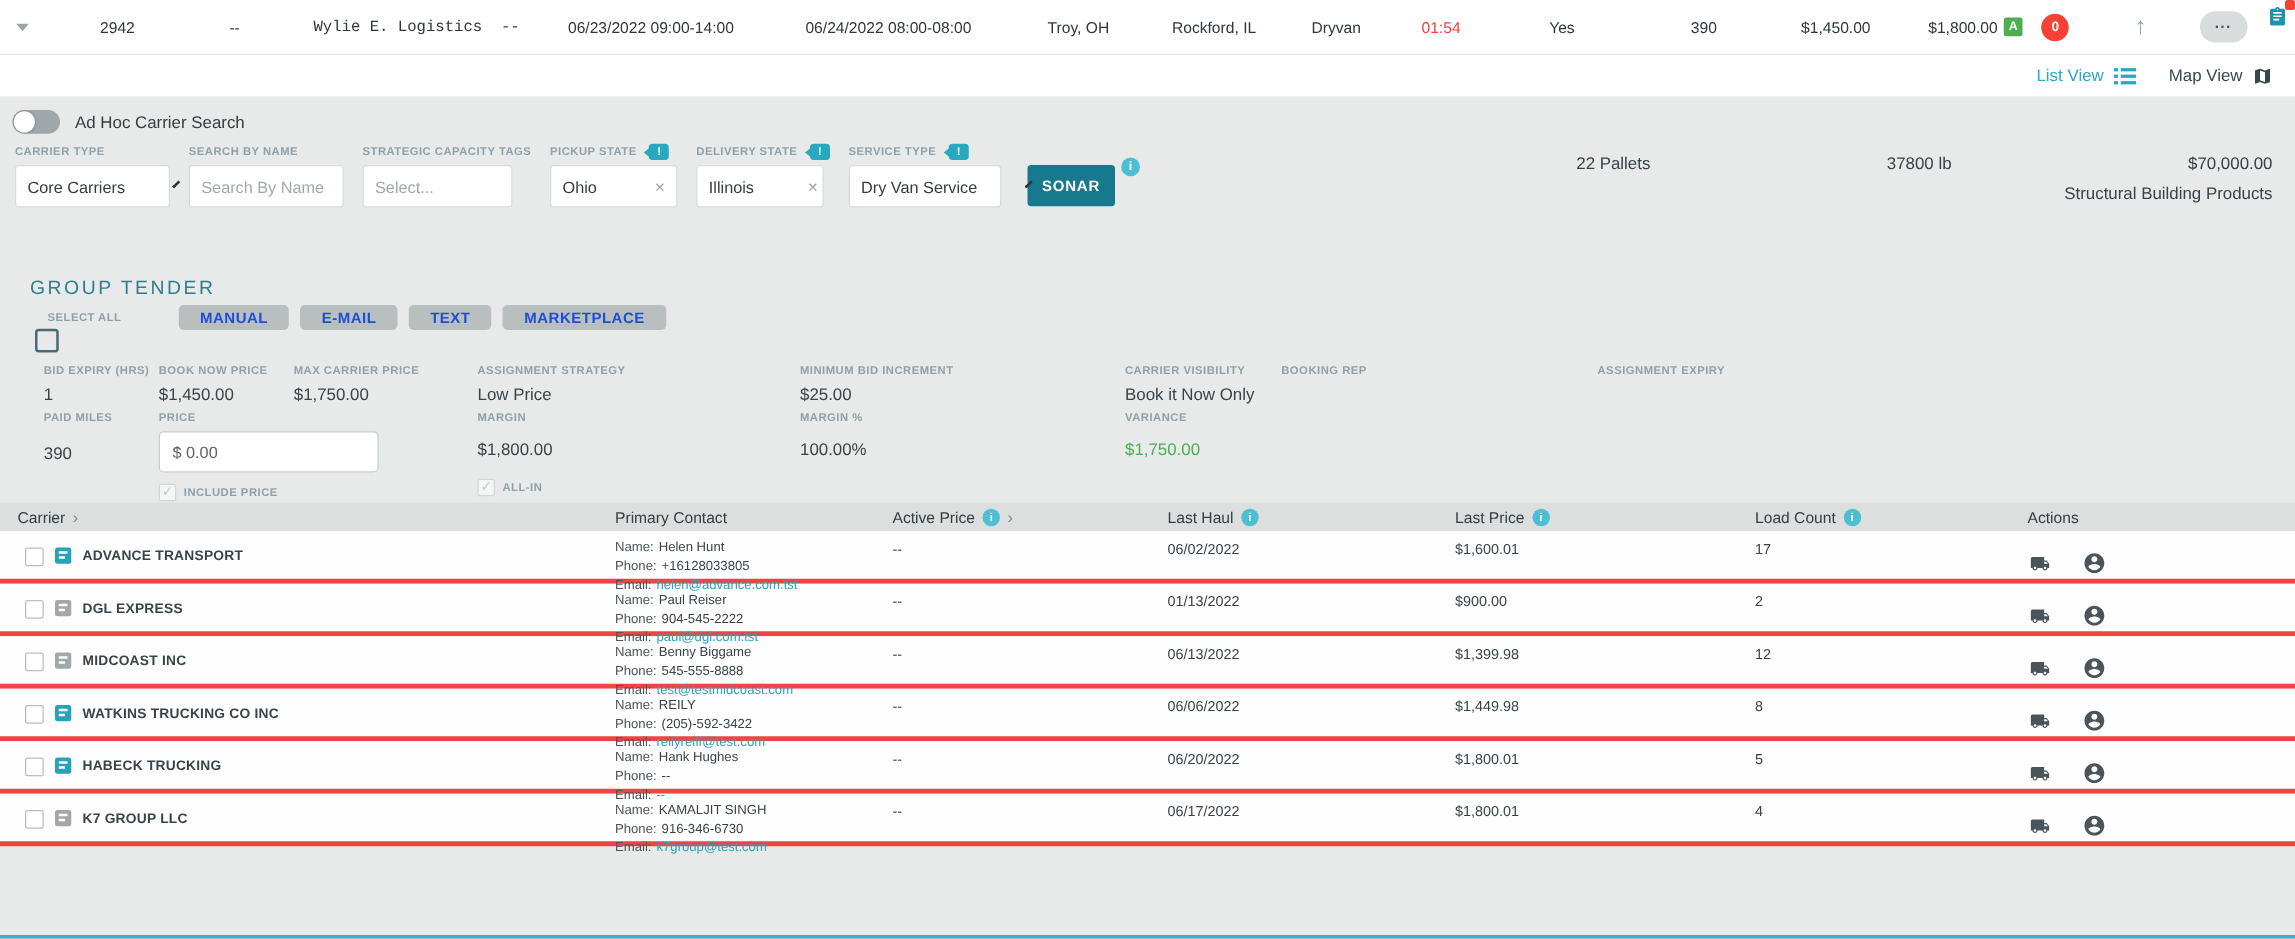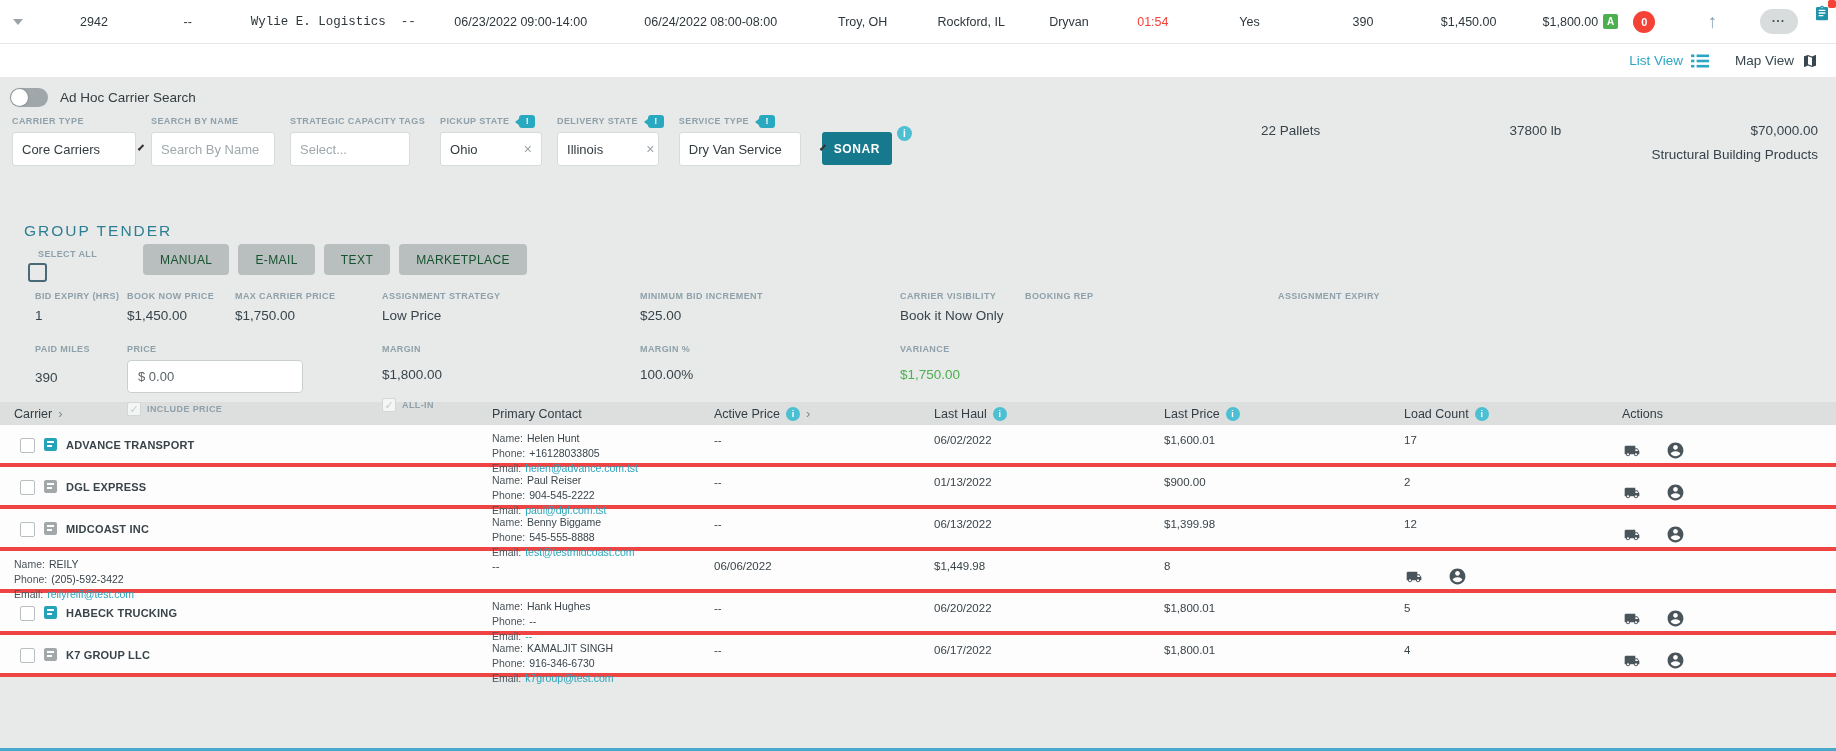--- a/index.html
+++ b/index.html
@@ -56,24 +56,24 @@
   .ship-summary { margin-left:auto; width:575px; padding:9px 18px 0 0; font-size:13.5px; color:#37424a; }
   .ship-line1 { display:flex; justify-content:space-between; }
   .ship-line2 { text-align:right; margin-top:9px; }
 
   
   .gt-section { position:relative; height:180px; margin-top:56px; }
   .gt-title { position:absolute; left:24px; top:0; color:#2e7e93; font-size:15.5px; letter-spacing:2px; }
   .sa-label { position:absolute; left:38px; top:27px; }
   .sa-cb { position:absolute; left:28px; top:41px; width:19px; height:19px; border:2px solid #4a6976; border-radius:3px; background:transparent; cursor:pointer; }
   .gt-buttons { position:absolute; left:143px; top:22px; display:flex; gap:9px; }
-  .gt-btn { background:#b9bebe; color:#14532d; border:none; border-radius:4px; height:31px; padding:0 17px; font-weight:normal; font-size:12px; letter-spacing:.4px; cursor:default; }
+  .gt-btn { background:#b9bebe; color:#1d4ed8; border:none; border-radius:4px; height:20px; padding:0 17px; font-weight:bold; font-size:12px; letter-spacing:.4px; cursor:default; }
   .fld { position:absolute; }
   .fld-value { margin-top:7px; font-size:13.5px; color:#39444a; }
-  .row1 { top:69px; } .row2 { top:122px; }
+  .row1 { top:69px; } .row2 { top:107px; }
   .x1{left:35px;} .x2{left:127px;} .x3{left:235px;} .x4{left:342px;margin-left:40px;} .x5{left:640px;} .x6{left:900px;} .x7{left:1025px;} .x8{left:1278px;}
   .green-val { color:#4caf50; }
   .price-input { margin-top:6px; width:176px; height:33px; border:1px solid #c9cfd0; border-radius:4px; background:#fff; font-size:13px; color:#5a6367; padding-left:10px; font-family:"Liberation Sans", sans-serif; }
   .cb-row { display:flex; align-items:center; gap:6px; margin-top:9px; }
   .mini-cb { width:14px; height:14px; border:1px solid #d2d6d7; border-radius:2px; background:#f4f5f5; color:#c3c9cb; font-size:11px; line-height:12px; text-align:center; cursor:pointer; }
 
   
   .ctable { width:1836px; }
   .trow, .thead { display:grid; grid-template-columns:478px 222px 220px 230px 240px 218px 228px; }
   .thead { background:#dcdfde; height:23px; align-items:center; font-size:12.5px; color:#323d44; }
@@ -420,20 +420,25 @@
       </span>
       <span class="act-icon">
         <svg width="19" height="19" viewBox="0 0 24 24" fill="#4a555b">
               <path d="M12 2C6.48 2 2 6.48 2 12s4.48 10 10 10 10-4.48 10-10S17.52 2 12 2zm0 3c1.66 0 3 1.34 3 3s-1.34 3-3 3-3-1.34-3-3 1.34-3 3-3zm0 14.2c-2.5 0-4.71-1.28-6-3.22.03-1.99 4-3.08 6-3.08 1.99 0 5.97 1.09 6 3.08-1.29 1.94-3.5 3.22-6 3.22z"></path>
             </svg>
       </span>
     </div>
   </div>
 
   <div class="trow">
+    <div class="cell-carrier">
+      <span class="row-cb"></span>
+      <span class="cicon teal"></span>
+      <span class="cname">WATKINS TRUCKING CO INC</span>
+    </div>
     <div class="cell-contact">
       <div><span class="clab">Name:</span><span>REILY</span></div>
       <div><span class="clab">Phone:</span><span>(205)-592-3422</span></div>
       <div><span class="clab">Email:</span><span class="email-link">reilyreiff@test.com</span></div>
     </div>
     <div class="cell-plain">--</div>
     <div class="cell-plain">06/06/2022</div>
     <div class="cell-plain">$1,449.98</div>
     <div class="cell-plain">8</div>
     <div class="cell-actions">

